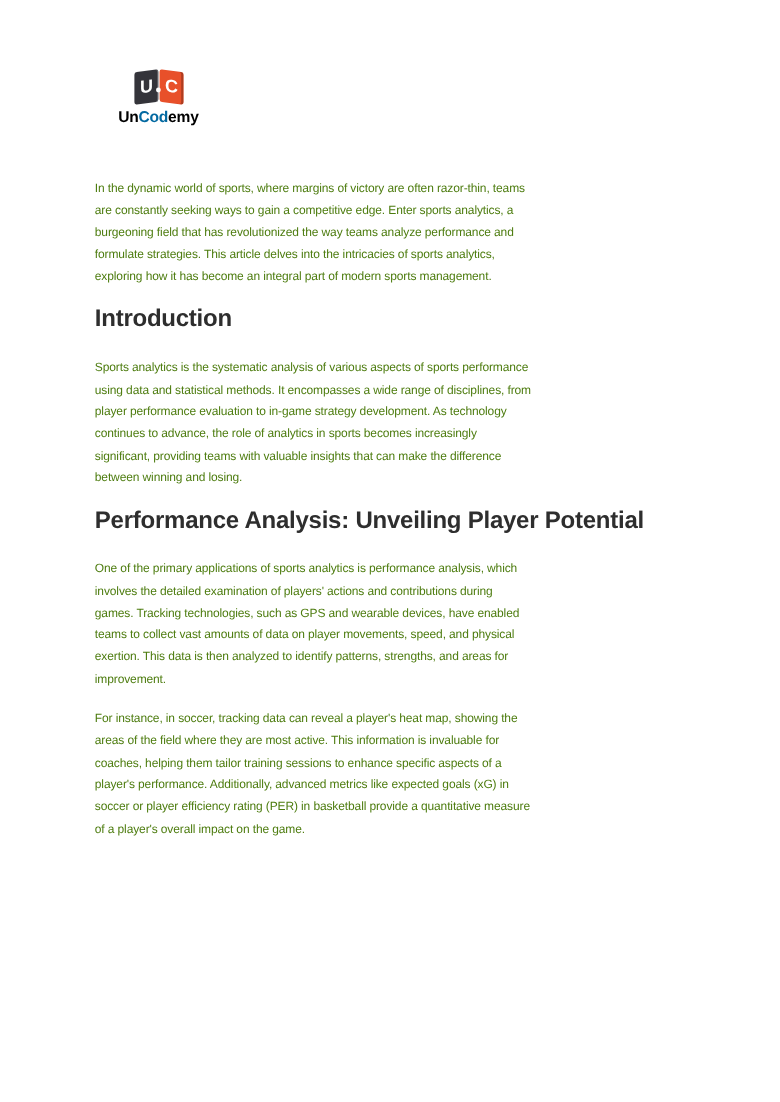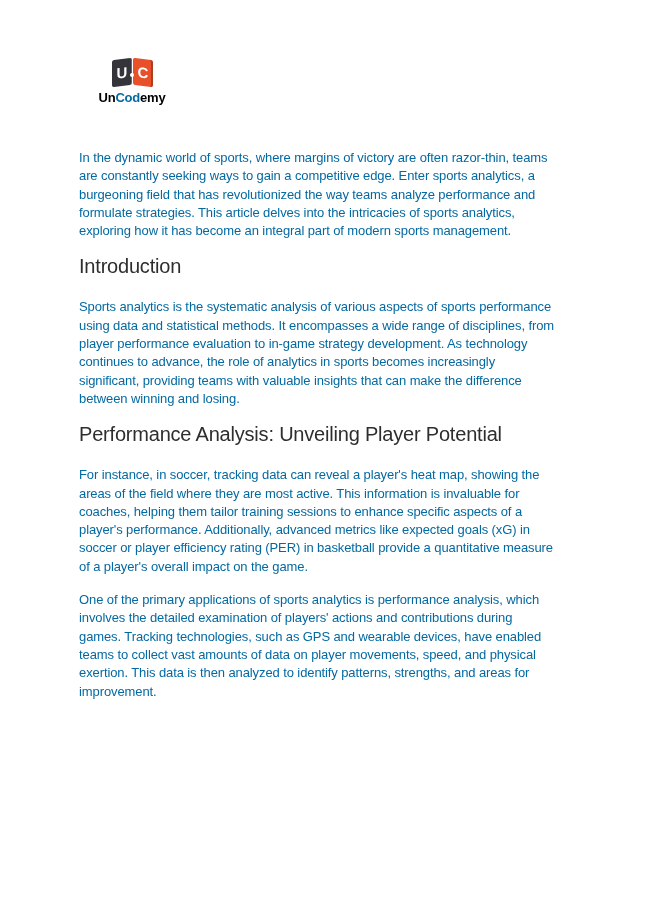--- a/index.html
+++ b/index.html
@@ -76,30 +76,30 @@
     line-height: 30px;
     font-weight: 700;
     letter-spacing: -0.8px;
     color: #1F1F1F;
     white-space: pre-line;
     margin-bottom: 16px;
   }
   .doc-h2 {
     font-size: 20px;
     line-height: 23px;
-    font-weight: 400;
+    font-weight: 700;
     letter-spacing: -0.2px;
     color: #2E2E2E;
     margin: 14px 0 20px 0;
   }
   .doc-p {
-    font-size: 13px;
+    font-size: 10px;
     line-height: 18.3px;
     letter-spacing: -0.1px;
-    color: #0369a1;
+    color: #4d7c0f;
     white-space: pre-line;
     margin: 0 0 15px 0;
   }
 </style>
 </head>
 <body>
 
 <div class="page">
 
   <div class="logo">
@@ -128,27 +128,27 @@
 
   <p class="doc-p">Sports analytics is the systematic analysis of various aspects of sports performance
 using data and statistical methods. It encompasses a wide range of disciplines, from
 player performance evaluation to in-game strategy development. As technology
 continues to advance, the role of analytics in sports becomes increasingly
 significant, providing teams with valuable insights that can make the difference
 between winning and losing.</p>
 
   <h2 class="doc-h2">Performance Analysis: Unveiling Player Potential</h2>
 
+  <p class="doc-p">One of the primary applications of sports analytics is performance analysis, which
+involves the detailed examination of players' actions and contributions during
+games. Tracking technologies, such as GPS and wearable devices, have enabled
+teams to collect vast amounts of data on player movements, speed, and physical
+exertion. This data is then analyzed to identify patterns, strengths, and areas for
+improvement.</p>
+
   <p class="doc-p">For instance, in soccer, tracking data can reveal a player's heat map, showing the
 areas of the field where they are most active. This information is invaluable for
 coaches, helping them tailor training sessions to enhance specific aspects of a
 player's performance. Additionally, advanced metrics like expected goals (xG) in
 soccer or player efficiency rating (PER) in basketball provide a quantitative measure
 of a player's overall impact on the game.</p>
 
-  <p class="doc-p">One of the primary applications of sports analytics is performance analysis, which
-involves the detailed examination of players' actions and contributions during
-games. Tracking technologies, such as GPS and wearable devices, have enabled
-teams to collect vast amounts of data on player movements, speed, and physical
-exertion. This data is then analyzed to identify patterns, strengths, and areas for
-improvement.</p>
-
 </div>
 
 </body></html>

